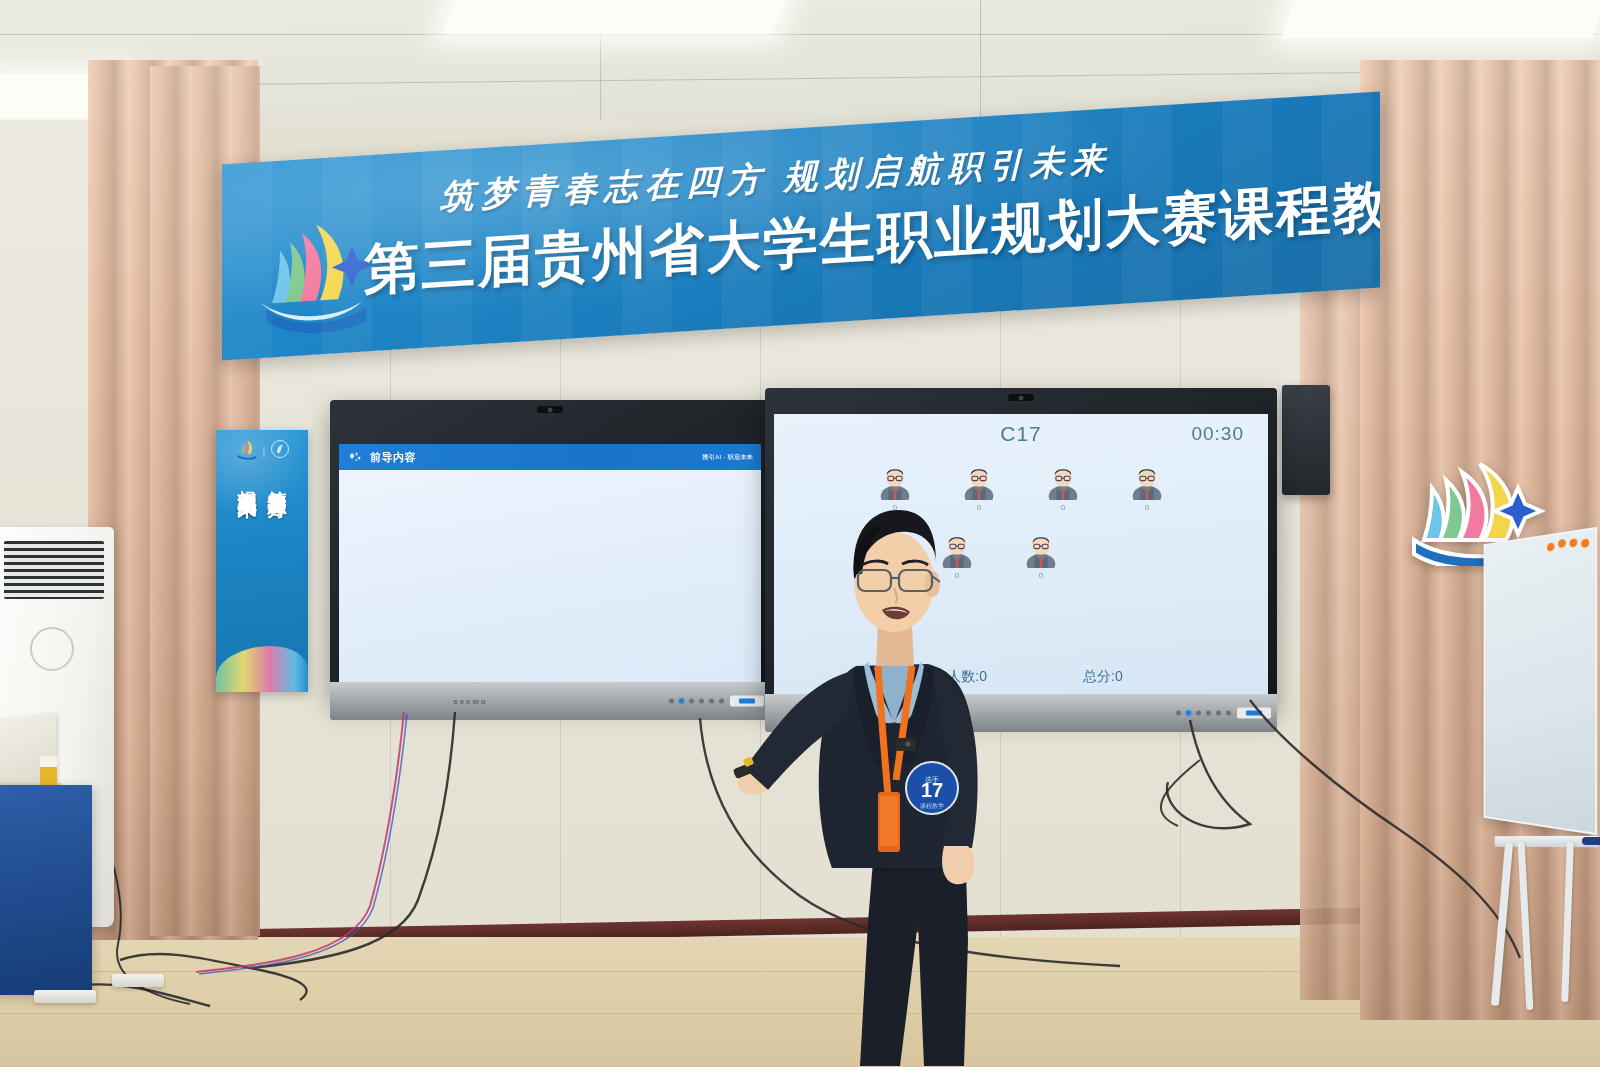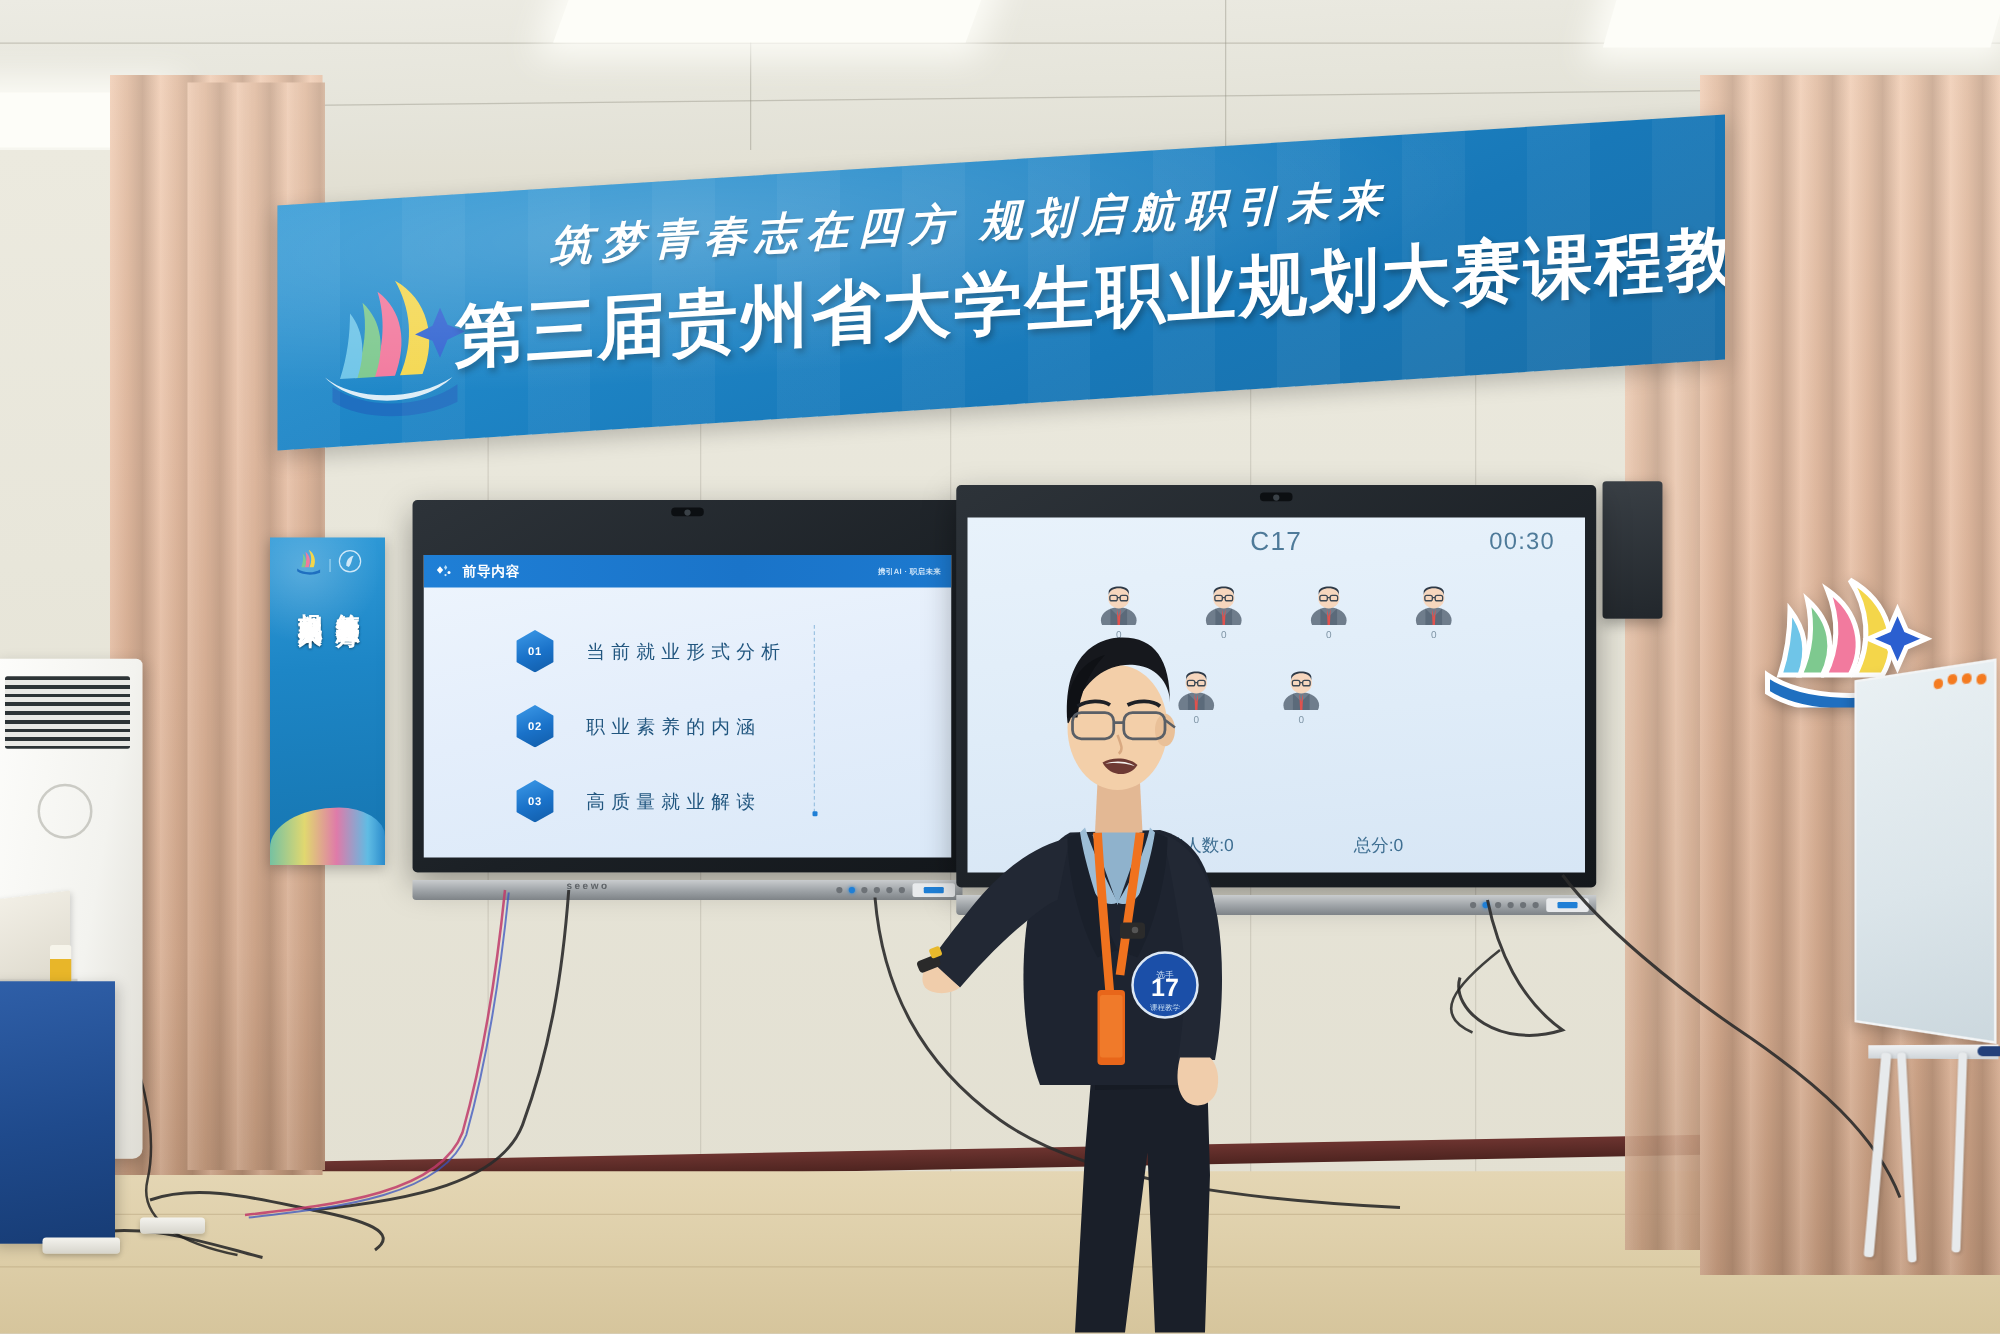--- a/index.html
+++ b/index.html
@@ -148,24 +148,24 @@
   }
   .board-cam {
     position:absolute; top:6px; left:50%; transform:translateX(-50%);
     width:26px; height:7px; background:#0c0f12; border-radius:3px;
   }
   .board-cam::after{
     content:""; position:absolute; left:50%; top:50%; transform:translate(-50%,-50%);
     width:5px;height:5px;border-radius:50%;background:#3a4147;
   }
   .bezel-bar {
-    position:absolute; left:0; bottom:-22px; width:100%; height:16px;
+    position:absolute; left:0; bottom:-22px; width:100%; height:38px;
     background:linear-gradient(180deg,#c9ccce,#9da2a6 55%,#7e8387);
     border-radius:0 0 3px 3px;
-    display:flex; align-items:flex-start;
+    display:flex; align-items:center;
   }
   .brand {
     margin-left:28%; font-size:8px; letter-spacing:2px; color:#5e6367; font-weight:700;
   }
   .btn-row { position:absolute; right:46px; top:50%; transform:translateY(-50%);
     display:flex; gap:5px; }
   .btn-dot { width:5px;height:5px;border-radius:50%;background:#6d7277; }
   .btn-dot.on{ background:#1f7fd6; box-shadow:0 0 3px #1f7fd6; }
   .bezel-tag {
     position:absolute; right:6px; top:50%; transform:translateY(-50%);
@@ -425,41 +425,20 @@
         <span class="slide-hdr-icon">
           <svg viewBox="0 0 16 14" width="16" height="14">
             <path d="M5 3 L7.5 6 L5 9 L2.5 6 Z" fill="#fff"></path>
             <path d="M9.5 2 L10.8 4 L9.5 6 L8.2 4 Z" fill="#b9ddf7"></path>
             <circle cx="12.2" cy="8" r="1.2" fill="#fff"></circle>
             <circle cx="9.4" cy="10" r="0.9" fill="#cfe8fa"></circle>
           </svg>
         </span>
         <span class="slide-hdr-title">前导内容</span>
         <span class="slide-hdr-right">携引AI · 职启未来</span>
-      </div>
-      <div class="slide-body">
-        <div class="agenda-item" style="top:34px;">
-          <div class="hex">
-            <span>01</span>
-          </div>
-          <div class="agenda-label">当前就业形式分析</div>
-        </div>
-        <div class="agenda-item" style="top:94px;">
-          <div class="hex">
-            <span>02</span>
-          </div>
-          <div class="agenda-label">职业素养的内涵</div>
-        </div>
-        <div class="agenda-item" style="top:154px;">
-          <div class="hex">
-            <span>03</span>
-          </div>
-          <div class="agenda-label">高质量就业解读</div>
-        </div>
-        <div class="slide-divider"></div>
       </div>
     </div>
     <div class="bezel-bar">
       <span class="brand">seewo</span>
       <span class="btn-row">
         <i class="btn-dot"></i>
           <i class="btn-dot on"></i>
           <i class="btn-dot"></i>
         <i class="btn-dot"></i>
           <i class="btn-dot"></i>

